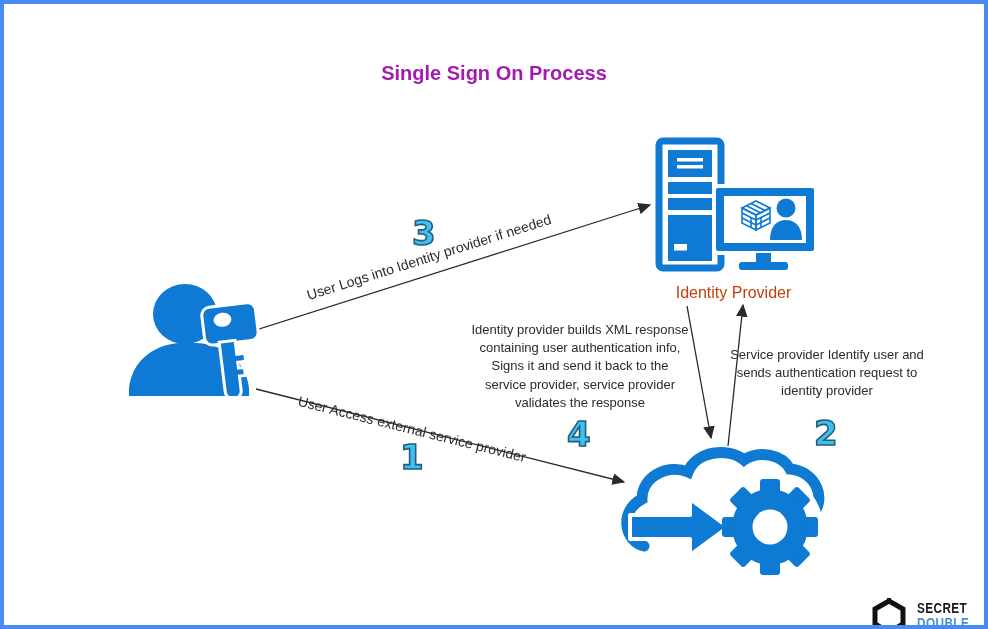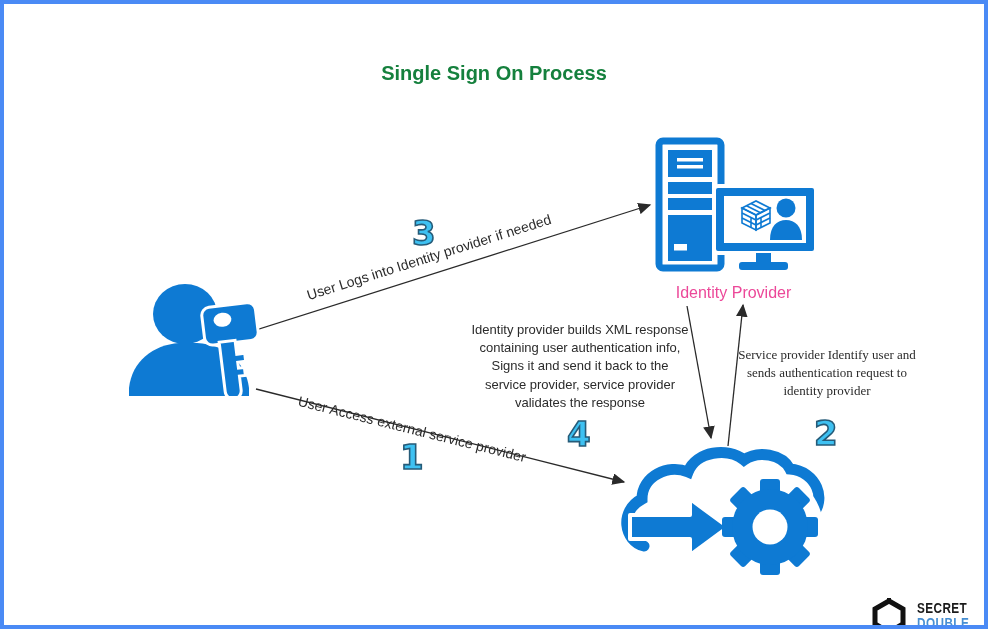--- a/index.html
+++ b/index.html
@@ -3,40 +3,40 @@
 <meta charset="utf-8">
 <style>
   html,body{margin:0;padding:0;background:#e8e8e8;}
   .canvas{
     position:relative;width:988px;height:629px;background:#ffffff;
     border:4px solid #4a8af5;box-sizing:border-box;overflow:hidden;
     font-family:"Liberation Sans", sans-serif;color:#1f1f1f;
   }
   .title{
     position:absolute;left:0;right:0;top:58px;text-align:center;
-    font-size:20px;font-weight:bold;color:#15803d;
+    font-size:20px;font-weight:bold;color:#a21caf;
   }
   .node-label{
-    position:absolute;font-size:16px;color:#ec4899;text-align:center;
+    position:absolute;font-size:16px;color:#c2410c;text-align:center;
   }
   .idp-label{left:647px;top:280px;width:165px;}
   .sp-label{left:617px;top:574px;width:200px;}
   .step-text{
     position:absolute;font-size:14px;color:#2b2b2b;white-space:nowrap;
   }
   .step-text.rot3{left:280px;top:245px;width:290px;text-align:center;
     transform:rotate(-17.5deg);}
   .step-text.rot1{left:278px;top:417px;width:260px;text-align:center;
     transform:rotate(14deg);}
   .step-block{
     position:absolute;font-size:13px;color:#2b2b2b;text-align:center;
     line-height:1.4;white-space:normal;
   }
   .block4{left:467px;top:317px;width:218px;}
-  .block2{left:725px;top:342px;width:196px;font-family:Liberation Serif, serif;}
+  .block2{left:725px;top:342px;width:196px;}
   .step-num{
     position:absolute;font-family:"DejaVu Sans", sans-serif;font-weight:bold;
     font-size:34px;color:#3ec1f2;-webkit-text-stroke:1.6px #265b78;
     line-height:1;
   }
   .num3{left:408px;top:212px;}
   .num1{left:396px;top:436px;}
   .num4{left:563px;top:413px;}
   .num2{left:810px;top:412px;}
   .icon-abs{position:absolute;}

